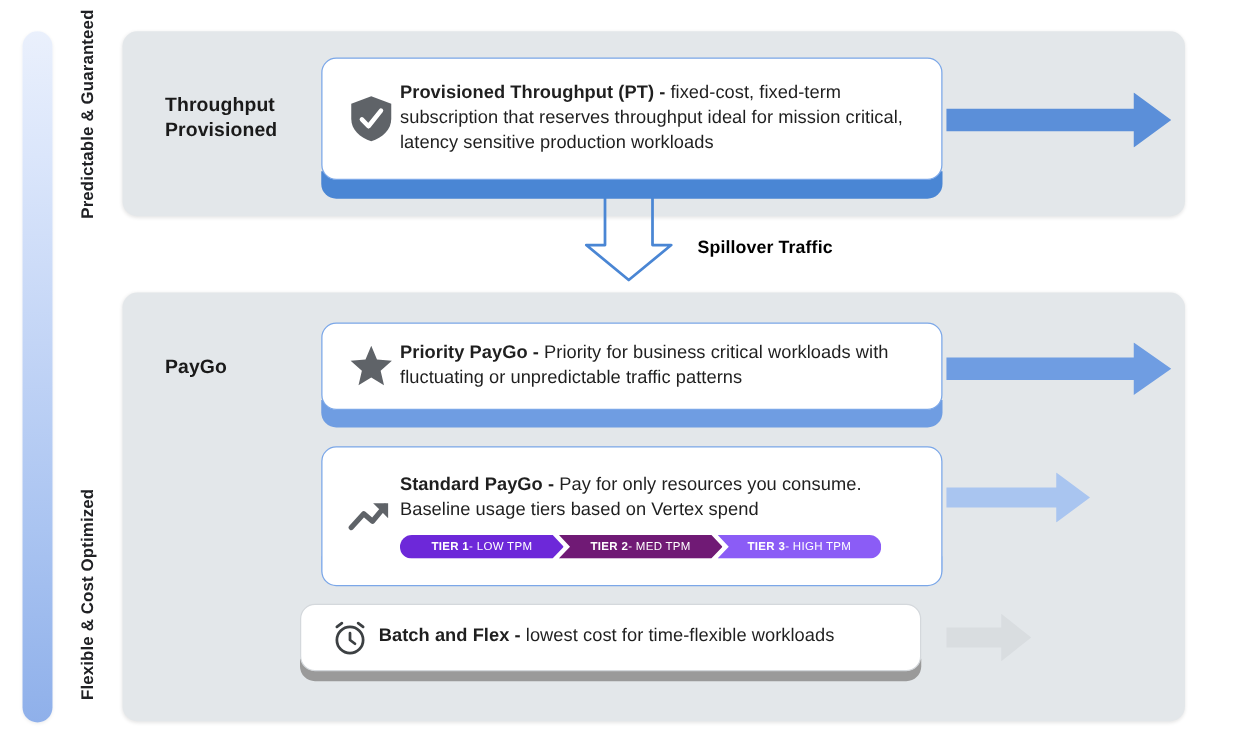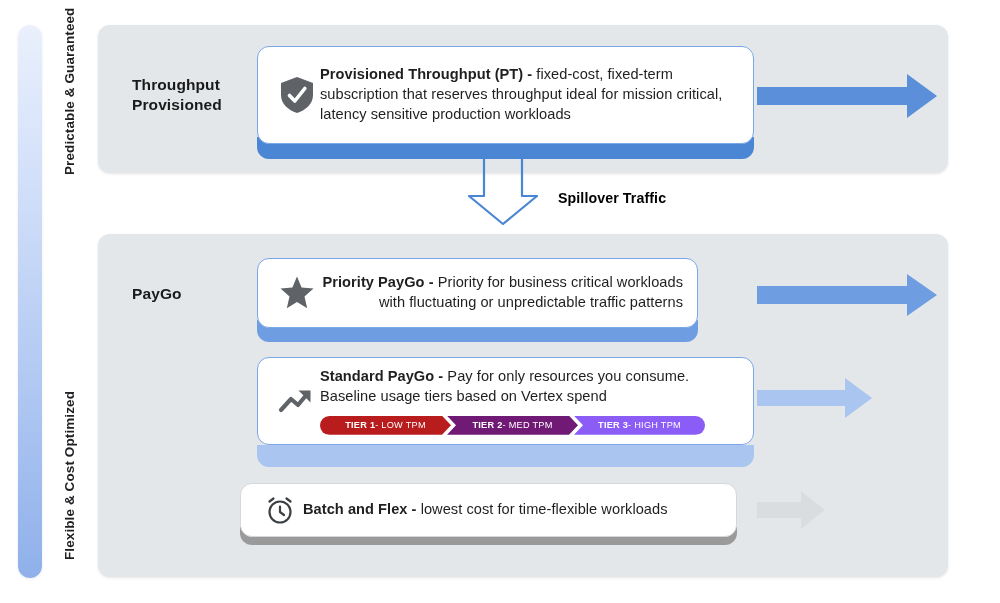--- a/index.html
+++ b/index.html
@@ -114,21 +114,21 @@
     flex: 1 1 0;
     display: flex;
     align-items: center;
     justify-content: center;
     color: #ffffff;
     font-size: 9.2px;
     letter-spacing: 0.25px;
     white-space: nowrap;
   }
   .tier span.t-num { font-weight: bold; }
-  .tier-1 { background: #b91c1c; border-radius: 10px 0 0 10px; clip-path: polygon(0 0, calc(100% - 9px) 0, 100% 50%, calc(100% - 9px) 100%, 0 100%); }
+  .tier-1 { background: #6d28d9; border-radius: 10px 0 0 10px; clip-path: polygon(0 0, calc(100% - 9px) 0, 100% 50%, calc(100% - 9px) 100%, 0 100%); }
   .tier-2 { background: #701a75; margin-left: -4px; clip-path: polygon(0 0, calc(100% - 9px) 0, 100% 50%, calc(100% - 9px) 100%, 0 100%, 9px 50%); }
   .tier-3 { background: #8b5cf6; margin-left: -4px; border-radius: 0 10px 10px 0; clip-path: polygon(0 0, 100% 0, 100% 100%, 0 100%, 9px 50%); }
 
   
   .flow-arrow { position: absolute; }
 
   
   #spillover-arrow { position: absolute; left: 466px; top: 148px; }
   #spillover-label {
     position: absolute;
@@ -181,21 +181,21 @@
   <svg width="74" height="78" viewBox="0 0 74 78">
     <path d="M18 0 V48 H3 L37 76 L71 48 H56 V0" fill="none" stroke="#4a86d4" stroke-width="2.2" stroke-linejoin="round"></path>
   </svg>
 </div>
 <div id="spillover-label">Spillover Traffic</div>
 
 <div class="panel" id="panel-paygo">
   <div class="panel-title" id="panel-title-paygo">PayGo</div>
 </div>
 
-<div class="card-wrap" style="left:257px; top:258px; width:441px;text-align:right;">
+<div class="card-wrap" style="left:257px; top:258px; width:497px;">
   <div class="card-bar" style="top:62px; background:#6f9de2;"></div>
   <div class="card bordered" style="height:70px;">
     <div class="card-icon">
       <svg width="36" height="36" viewBox="0 0 36 36">
         <path d="M18 1.5 L22.6 12.6 L34.5 13.6 L25.5 21.5 L28.2 33.2 L18 27 L7.8 33.2 L10.5 21.5 L1.5 13.6 L13.4 12.6 Z" fill="#5f6368"></path>
       </svg>
     </div>
     <div class="card-body">
       <div class="card-text">
         <b>Priority PayGo -</b><span> Priority for business critical workloads with fluctuating or unpredictable traffic patterns</span>
@@ -205,21 +205,21 @@
 </div>
 
 <div class="flow-arrow" style="left:757px; top:274px;">
   <svg width="180" height="42" viewBox="0 0 180 42">
     <path d="M0 12 H150 V0 L180 21 L150 42 V30 H0 Z" fill="#6f9de2"></path>
   </svg>
 </div>
 
 <div class="card-wrap" style="left:257px; top:357px; width:497px;">
   <div class="card-bar" style="top:88px; background:#a9c5f0;"></div>
-  <div class="card bordered" style="height:88px; align-items:center;">
+  <div class="card bordered" style="height:112px; align-items:center;">
     <div class="card-icon">
       <svg width="38" height="32" viewBox="0 0 38 32">
         <path d="M3 25 L13 14 L20 20 L30 8" stroke="#5f6368" stroke-width="4.2" fill="none" stroke-linecap="round" stroke-linejoin="round"></path>
         <path d="M20.5 5.5 H32.5 V17.5 Z" fill="#5f6368"></path>
       </svg>
     </div>
     <div class="card-body">
       <div class="card-text">
         <b>Standard PayGo -</b><span> Pay for only resources you consume. Baseline usage tiers based on Vertex spend</span>
       </div>

